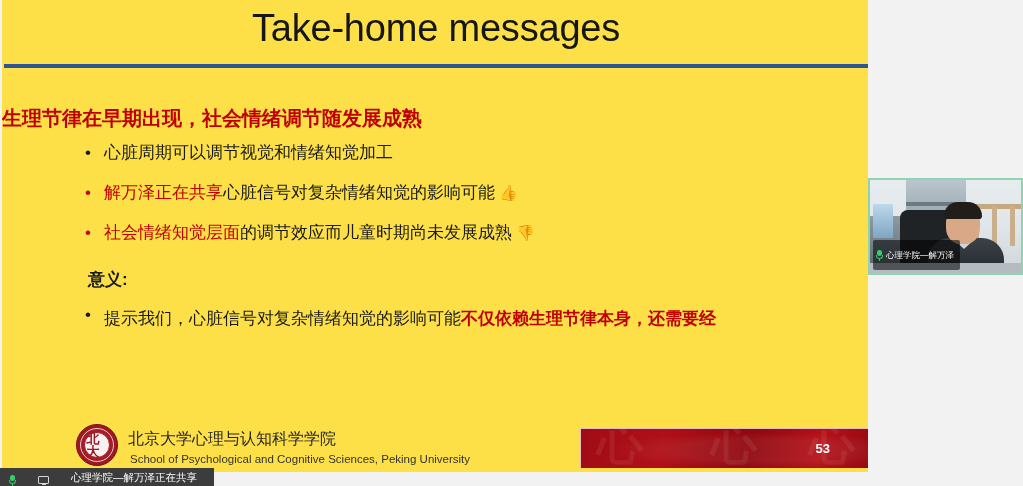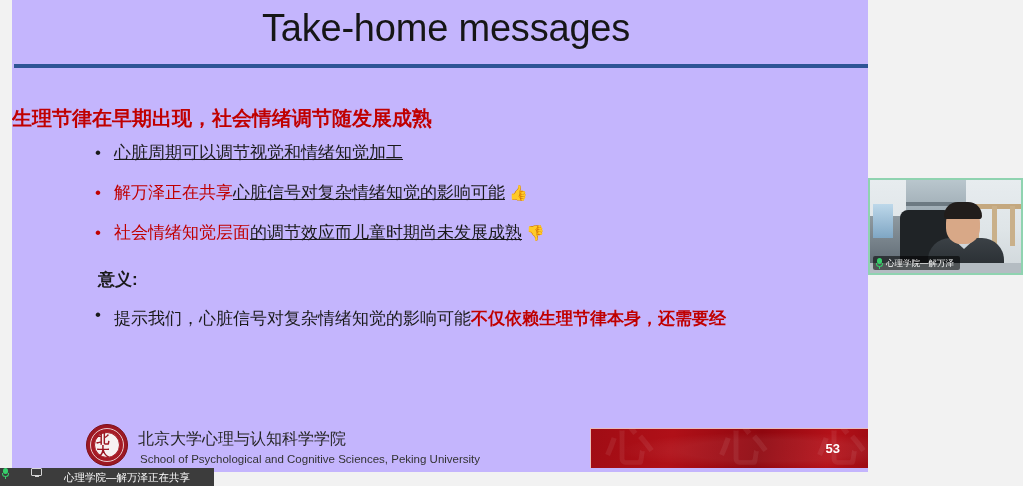--- a/index.html
+++ b/index.html
@@ -15,25 +15,25 @@
   #app {
     position: relative;
     width: 1023px;
     height: 486px;
     background: #f2f2f2;
   }
 
   
   #slide {
     position: absolute;
-    left: 12px;
+    left: 2px;
     top: 0;
     width: 868px;
     height: 472px;
-    background: #c4b5fd;
+    background: #fde047;
     overflow: hidden;
   }
 
   #slide-title {
     position: absolute;
     left: 0;
     top: 2px;
     width: 868px;
     text-align: center;
     font-size: 38px;
@@ -91,21 +91,21 @@
   .bullet-dot.red   { color: #c00000; }
 
   .bullet-text {
     font-size: 17px;
     line-height: 26px;
     color: #1a1a1a;
     white-space: nowrap;
   }
 
   .seg-red   { color: #c00000; }
-  .seg-black { color: #1a1a1a; text-decoration: underline; }
+  .seg-black { color: #1a1a1a; }
   .emoji     { font-size: 15px; padding-left: 4px; }
 
   #meaning-label {
     position: absolute;
     left: 86px;
     top: 268px;
     font-size: 17px;
     line-height: 24px;
     font-weight: bold;
     color: #1a1a1a;
@@ -327,21 +327,21 @@
   .vid-floor {
     position: absolute;
     left: 0; bottom: 0; width: 100%; height: 10px;
     background: #b4bcc2;
   }
 
   #video-name-chip {
     position: absolute;
     left: 3px;
     bottom: 3px;
-    height: 14px;
+    height: 30px;
     padding: 0 6px 0 3px;
     display: flex;
     align-items: center;
     gap: 3px;
     background: rgba(0, 0, 0, 0.55);
     border-radius: 2px;
   }
 
   #video-name-chip .name-text {
     font-size: 8.5px;
@@ -380,23 +380,23 @@
 
   
   #share-bar {
     position: absolute;
     left: 0;
     top: 468px;
     width: 214px;
     height: 18px;
     background: #3c3c3c;
     display: flex;
-    align-items: flex-start;
+    align-items: flex-end;
     gap: 22px;
-    padding: 0 2px;
+    padding: 0 9px;
   }
 
   #share-bar .share-text {
     font-size: 10.5px;
     color: #ffffff;
     line-height: 18px;
     white-space: nowrap;
   }
 
   .monitor-icon {

